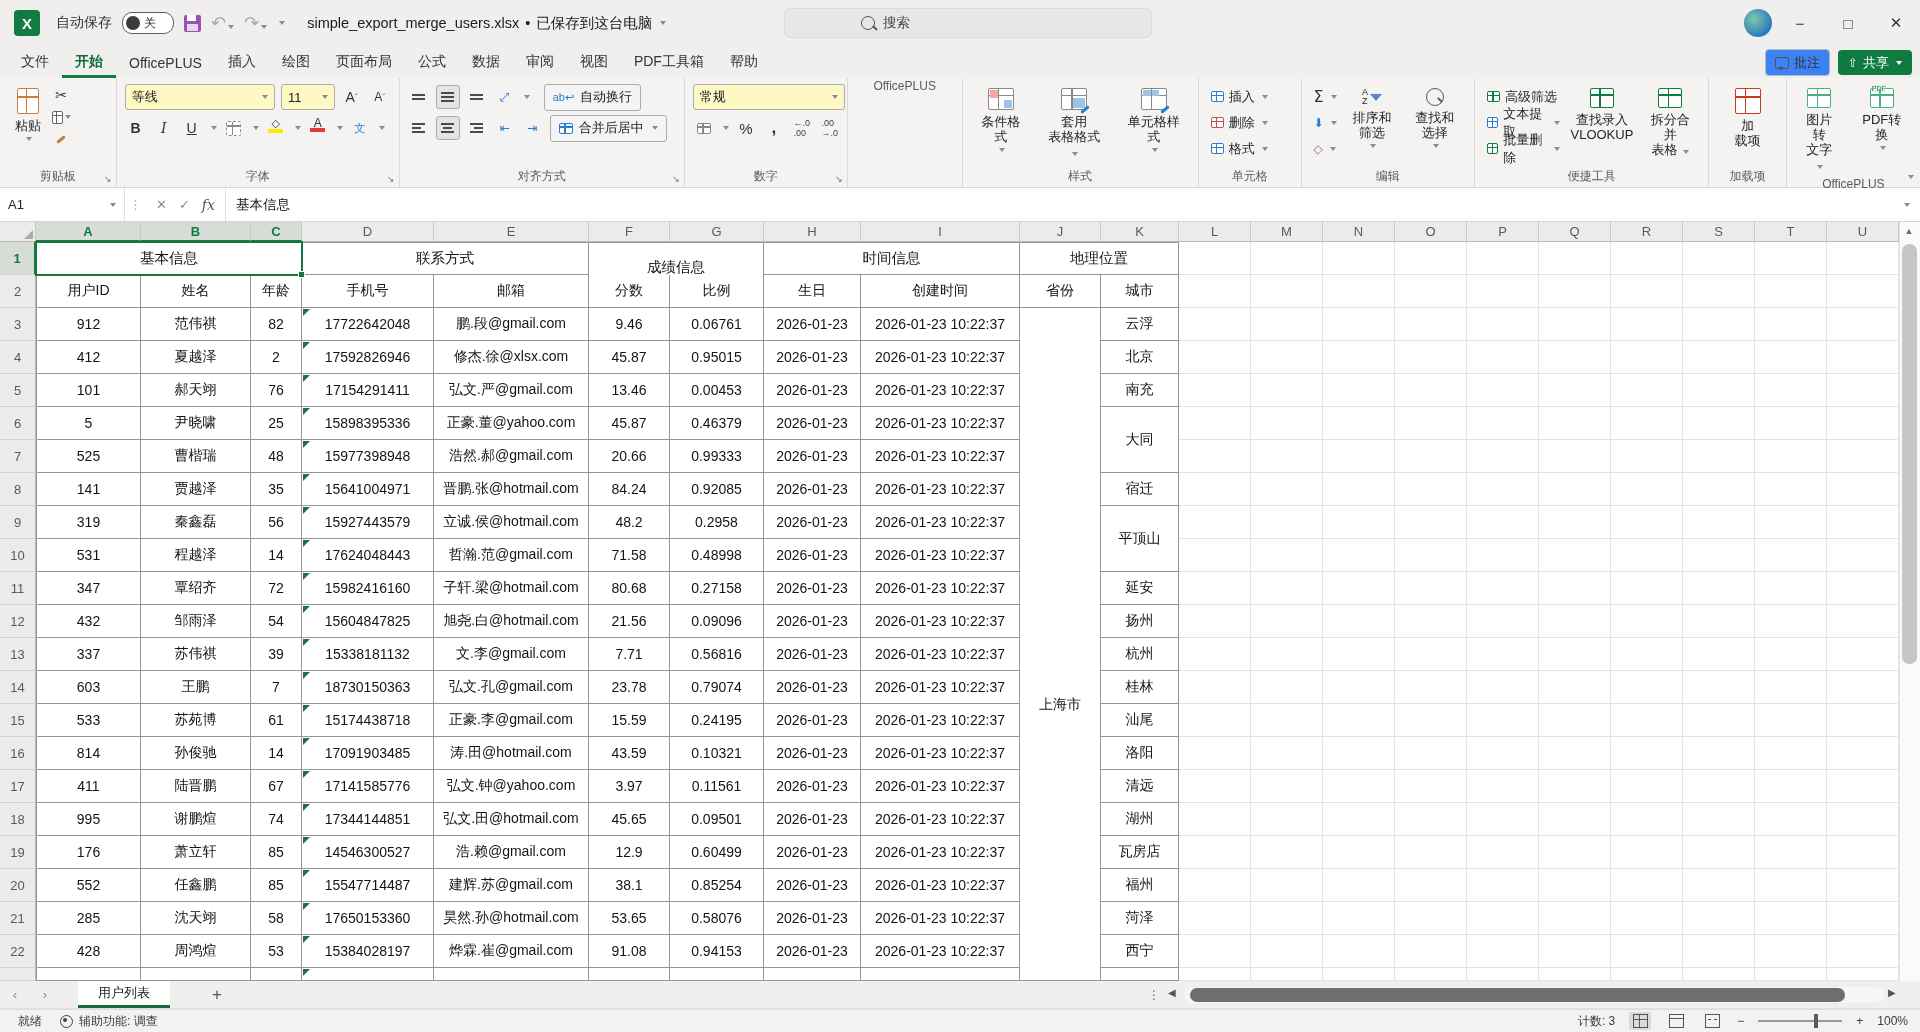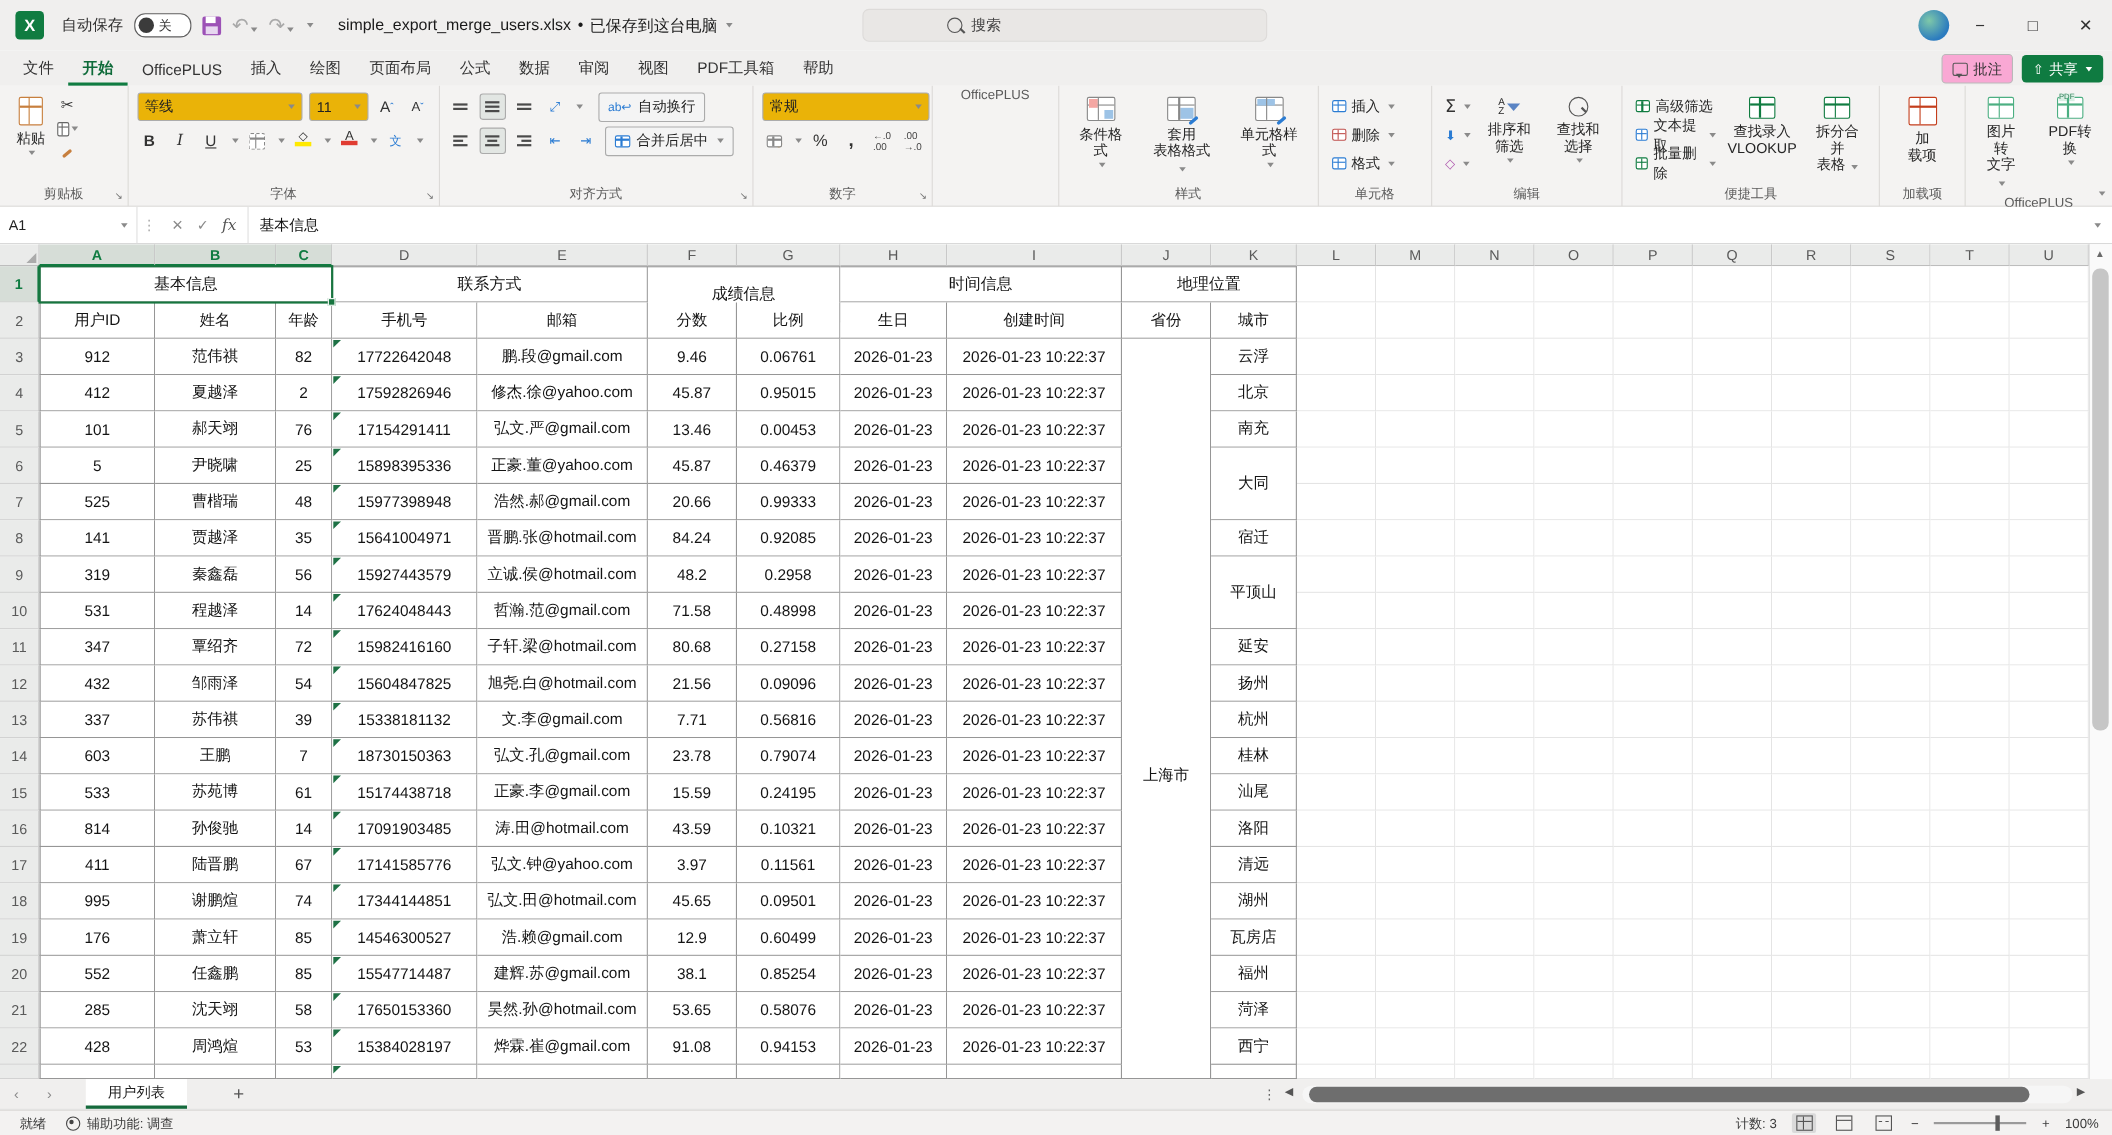--- a/index.html
+++ b/index.html
@@ -23,36 +23,36 @@
   #searchbox{left:784px;top:8px;width:368px;height:30px;background:#E9E7E5;border:1px solid #DDDBD9;border-radius:6px;display:flex;align-items:center;justify-content:flex-start;padding-left:76px;gap:8px;font-size:13.5px;color:#444;}
   .mag{width:12px;height:12px;border:1.7px solid #555;border-radius:50%;position:relative;}
   .mag::after{content:"";position:absolute;left:10px;top:10px;width:6px;height:1.7px;background:#555;transform:rotate(45deg);}
   .avatar{left:1744px;top:9px;width:28px;height:28px;border-radius:50%;background:radial-gradient(circle at 35% 35%,#7ec8a9,#2b7bbf 70%);}
   .winbtn{top:0;width:48px;height:46px;display:flex;align-items:center;justify-content:center;font-size:15px;color:#333;}
   
   #tabrow{left:0;top:46px;width:1920px;height:32px;background:#F0EFEE;display:flex;align-items:flex-end;}
   .rtab{padding:5px 13px 7px;font-size:14px;color:#333;}
   .rtab.active{font-weight:bold;color:#0F6B3A;border-bottom:3px solid #107C41;padding-bottom:4px;}
   .tabrow-right{position:absolute;right:8px;top:3px;display:flex;gap:8px;align-items:center;}
-  .btn-comment{height:25px;border:1px solid #B9B9B9;border-radius:4px;background:#f9a8d4;display:flex;align-items:center;gap:5px;padding:0 9px;font-size:13px;color:#333;}
+  .btn-comment{height:25px;border:1px solid #B9B9B9;border-radius:4px;background:#3b82f6;display:flex;align-items:center;gap:5px;padding:0 9px;font-size:13px;color:#333;}
   .bubble{width:12px;height:10px;border:1.5px solid #555;border-radius:2px;position:relative;}
   .bubble::after{content:"";position:absolute;left:2px;top:9px;border-left:3px solid transparent;border-right:3px solid transparent;border-top:4px solid #555;}
   .btn-share{height:25px;border-radius:4px;background:#0F7B41;display:flex;align-items:center;gap:5px;padding:0 10px;font-size:13px;color:#fff;}
   
   #ribbon{left:0;top:78px;width:1920px;height:110px;background:#F4F3F2;border-bottom:1px solid #D8D6D4;display:flex;}
   .rgroup{position:relative;height:110px;border-right:1px solid #DCDAD8;display:flex;flex-direction:column;}
   .rg-body{flex:1;display:flex;align-items:flex-start;padding:6px 8px 0;}
   .rg-label{height:20px;font-size:12px;color:#5b5b5b;text-align:center;line-height:16px;position:relative;}
   .launcher{position:absolute;right:4px;bottom:4px;font-size:9px;color:#777;}
   .bigbtn{display:flex;flex-direction:column;align-items:center;justify-content:flex-start;gap:4px;padding:4px 7px;font-size:13px;color:#262626;}
   .bigbtn .lbl{line-height:15px;text-align:center;}
   .minirow{display:flex;align-items:center;height:26px;gap:6px;}
   .minibtn{display:flex;align-items:center;justify-content:center;min-width:22px;height:22px;font-size:14px;color:#333;border-radius:3px;}
   .minibtn.toggled{background:#E2E6E3;border:1px solid #ABABAB;}
-  .combo{border:1px solid #ACACAC;border-radius:3px;background:#eab308;display:flex;align-items:center;justify-content:space-between;padding:0 6px;font-size:13px;height:24px;color:#222;}
+  .combo{border:1px solid #ACACAC;border-radius:3px;background:#fef9c3;display:flex;align-items:center;justify-content:space-between;padding:0 6px;font-size:13px;height:24px;color:#222;}
   .togglebox{border:1px solid #ABABAB;border-radius:3px;background:#F4F4F4;display:flex;align-items:center;gap:6px;padding:0 8px;font-size:13px;height:25px;color:#222;}
   .bars{display:flex;flex-direction:column;gap:2.5px;}
   .bars i{display:block;height:1.6px;background:#4a4a4a;}
   .gi{box-sizing:border-box;border:1.6px solid var(--c,#555);border-radius:2px;position:relative;background:#fff;}
   .gi::before{content:"";position:absolute;left:0;right:0;top:30%;height:1.4px;background:var(--c,#555);}
   .gi::after{content:"";position:absolute;top:0;bottom:0;left:38%;width:1.4px;background:var(--c,#555);}
   .gi .fillhead{position:absolute;left:0;right:0;top:0;height:30%;background:var(--c,#555);}
   .brushmark{position:absolute;width:10px;height:3px;background:#2B7CD3;transform:rotate(-40deg);right:-4px;bottom:-2px;border-radius:2px;}
   .underbar{display:block;width:15px;height:3.5px;margin-top:-1px;}
   .stackcol{display:flex;flex-direction:column;justify-content:flex-start;}
@@ -781,21 +781,21 @@
     <div class="abs tc" style="left: 302px; top: 86px; width: 132px; height: 33px;">17722642048<span class="tri"></span></div>
     <div class="abs tc" style="left: 434px; top: 86px; width: 155px; height: 33px;">鹏.段@gmail.com</div>
     <div class="abs tc" style="left: 589px; top: 86px; width: 81px; height: 33px;">9.46</div>
     <div class="abs tc" style="left: 670px; top: 86px; width: 94px; height: 33px;">0.06761</div>
     <div class="abs tc" style="left: 764px; top: 86px; width: 97px; height: 33px;">2026-01-23</div>
     <div class="abs tc" style="left: 861px; top: 86px; width: 159px; height: 33px;">2026-01-23 10:22:37</div>
     <div class="abs tc l" style="left: 36px; top: 119px; width: 105px; height: 33px;">412</div>
     <div class="abs tc" style="left: 141px; top: 119px; width: 110px; height: 33px;">夏越泽</div>
     <div class="abs tc" style="left: 251px; top: 119px; width: 51px; height: 33px;">2</div>
     <div class="abs tc" style="left: 302px; top: 119px; width: 132px; height: 33px;">17592826946<span class="tri"></span></div>
-    <div class="abs tc" style="left: 434px; top: 119px; width: 155px; height: 33px;">修杰.徐@yahoo.com</div>
+    <div class="abs tc" style="left: 434px; top: 119px; width: 155px; height: 33px;">修杰.徐@xlsx.com</div>
     <div class="abs tc" style="left: 589px; top: 119px; width: 81px; height: 33px;">45.87</div>
     <div class="abs tc" style="left: 670px; top: 119px; width: 94px; height: 33px;">0.95015</div>
     <div class="abs tc" style="left: 764px; top: 119px; width: 97px; height: 33px;">2026-01-23</div>
     <div class="abs tc" style="left: 861px; top: 119px; width: 159px; height: 33px;">2026-01-23 10:22:37</div>
     <div class="abs tc l" style="left: 36px; top: 152px; width: 105px; height: 33px;">101</div>
     <div class="abs tc" style="left: 141px; top: 152px; width: 110px; height: 33px;">郝天翊</div>
     <div class="abs tc" style="left: 251px; top: 152px; width: 51px; height: 33px;">76</div>
     <div class="abs tc" style="left: 302px; top: 152px; width: 132px; height: 33px;">17154291411<span class="tri"></span></div>
     <div class="abs tc" style="left: 434px; top: 152px; width: 155px; height: 33px;">弘文.严@gmail.com</div>
     <div class="abs tc" style="left: 589px; top: 152px; width: 81px; height: 33px;">13.46</div>

